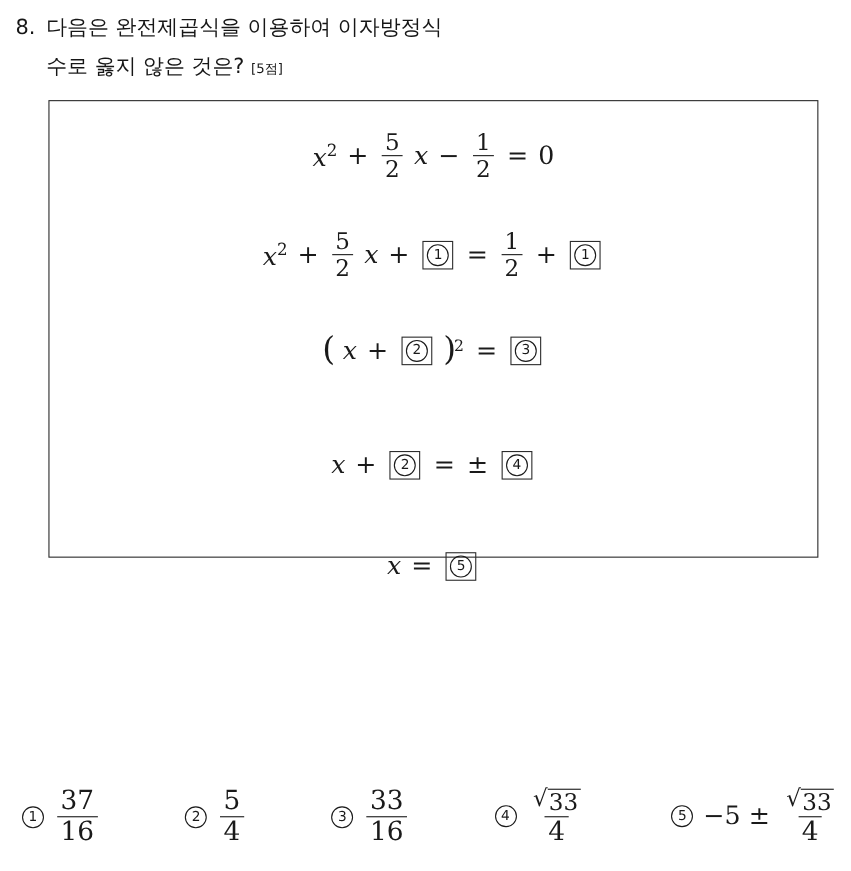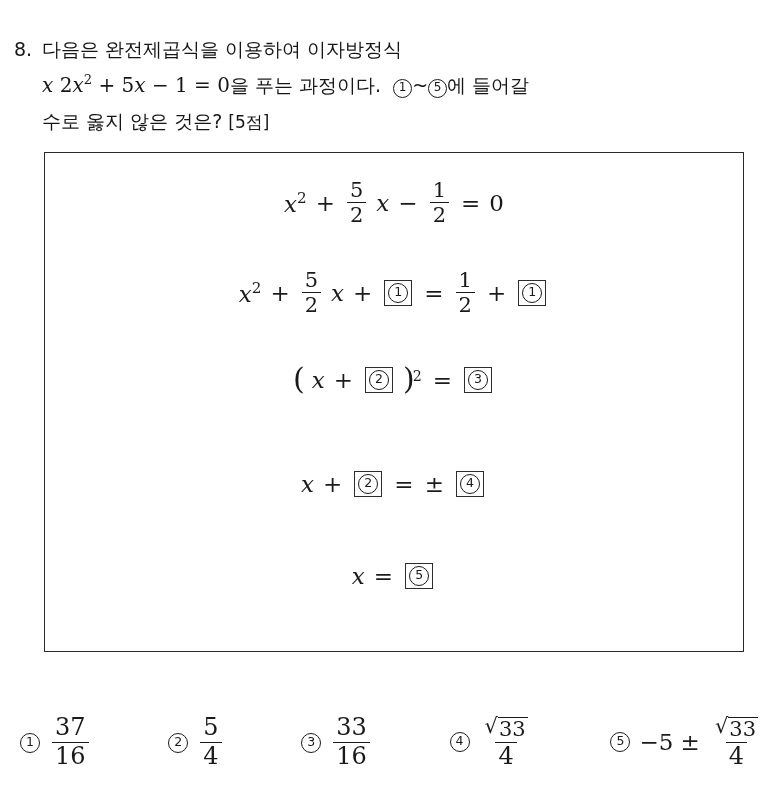--- a/index.html
+++ b/index.html
@@ -29,21 +29,20 @@
     font-size: 19px;
     line-height: 1.65;
     color: #161616;
   }
   .stem-line {
     display: block;
     white-space: nowrap;
   }
   .stem-line-1 {
     margin-left: 0;
-    margin-top: 24px;
   }
   .qnum {
     display: inline-block;
     width: 28px;
   }
   .stem-indent {
     display: inline-block;
     width: 28px;
   }
   .stem-line-2, .stem-line-3 {
@@ -72,29 +71,29 @@
     text-align: center;
     font-size: 12px;
     font-family: "DejaVu Sans", sans-serif;
     vertical-align: 1px;
   }
   .underline-neg {
     text-underline-offset: 2px;
   }
   .points {
     font-family: "DejaVu Sans", sans-serif;
-    font-size: 17px;
+    font-size: 12px;
   }
 
   
   .box {
     position: relative;
     margin: 14px 12px 0 30px;
     border: 1.5px solid #2a2a2a;
-    height: 500px;
+    height: 416px;
     box-sizing: border-box;
   }
   .deriv {
     position: absolute;
     left: 0;
     right: 0;
     text-align: center;
     font-family: "DejaVu Serif", serif;
     font-size: 23px;
     white-space: nowrap;
@@ -221,26 +220,20 @@
 <body>
 
 <div class="page">
 
   <div class="stem">
 
     <span class="stem-line stem-line-1">
       <span class="qnum">8.</span><span>다음은 완전제곱식을 이용하여 이자방정식</span>
     </span>
 
-    <span class="stem-line stem-line-2">
-      <span class="stem-indent"></span><span class="math-inline"><i>x</i></span><span class="math-inline">
-        
-      </span><span class="math-inline">
-        2<i>x</i><span class="sup">2</span> + 5<i>x</i> − 1 = 0</span><span>을  푸는  과정이다.</span>&nbsp;&nbsp;<span class="circnum">1</span><span>~</span><span class="circnum">5</span><span>에  들어갈</span>
-    </span>
 
     <span class="stem-line stem-line-3">
       <span class="stem-indent"></span><span>수로  </span><span class="underline-neg">옳지  않은</span><span>  것은?</span>&nbsp;<span class="points">[5점]</span>
     </span>
   </div>
 
   <div class="box">
 
     <div class="deriv row1">
       <span class="eq">

